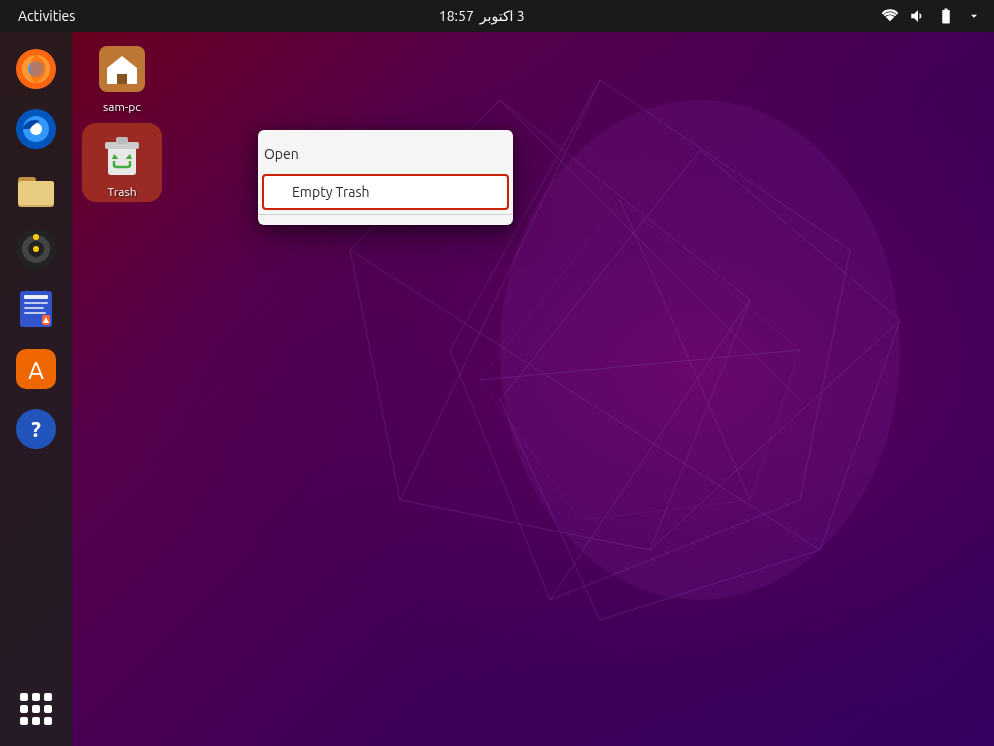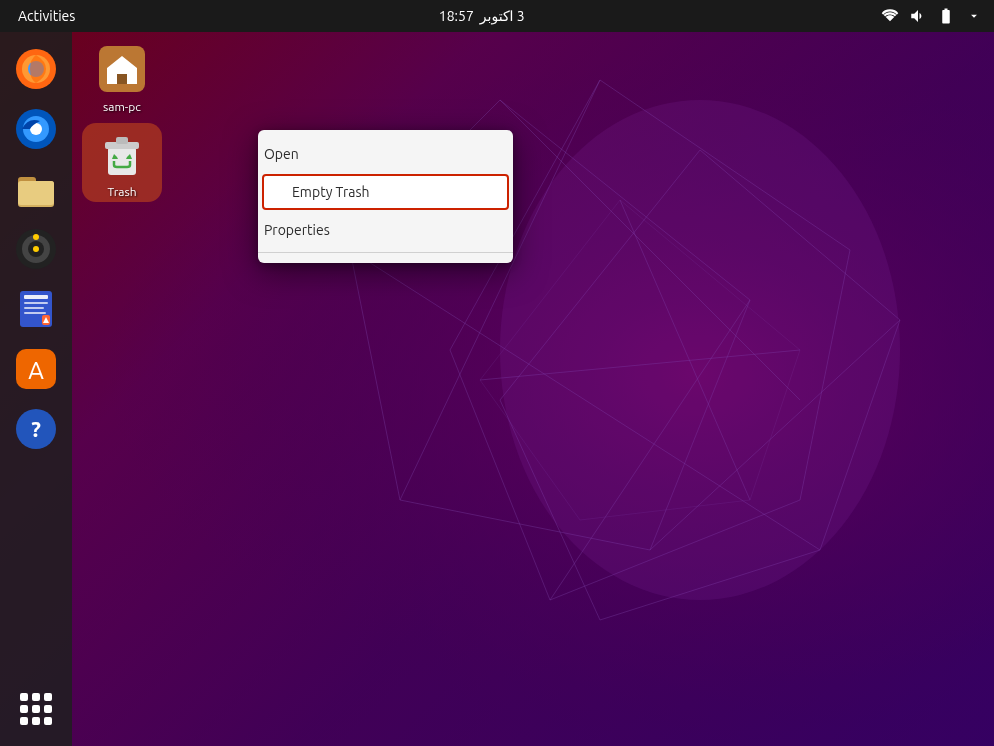--- a/index.html
+++ b/index.html
@@ -433,19 +433,18 @@
       <span class="desktop-icon-label">Trash</span>
     </div>
   </div>
 
   <div class="context-menu">
 
     <div class="menu-item">Open</div>
 
     <div class="menu-item highlighted">Empty Trash</div>
 
-    <div class="menu-item">Properties</div>
 
     <div class="menu-separator"></div>
 
   </div>
 
 </div>
 
 </body></html>

